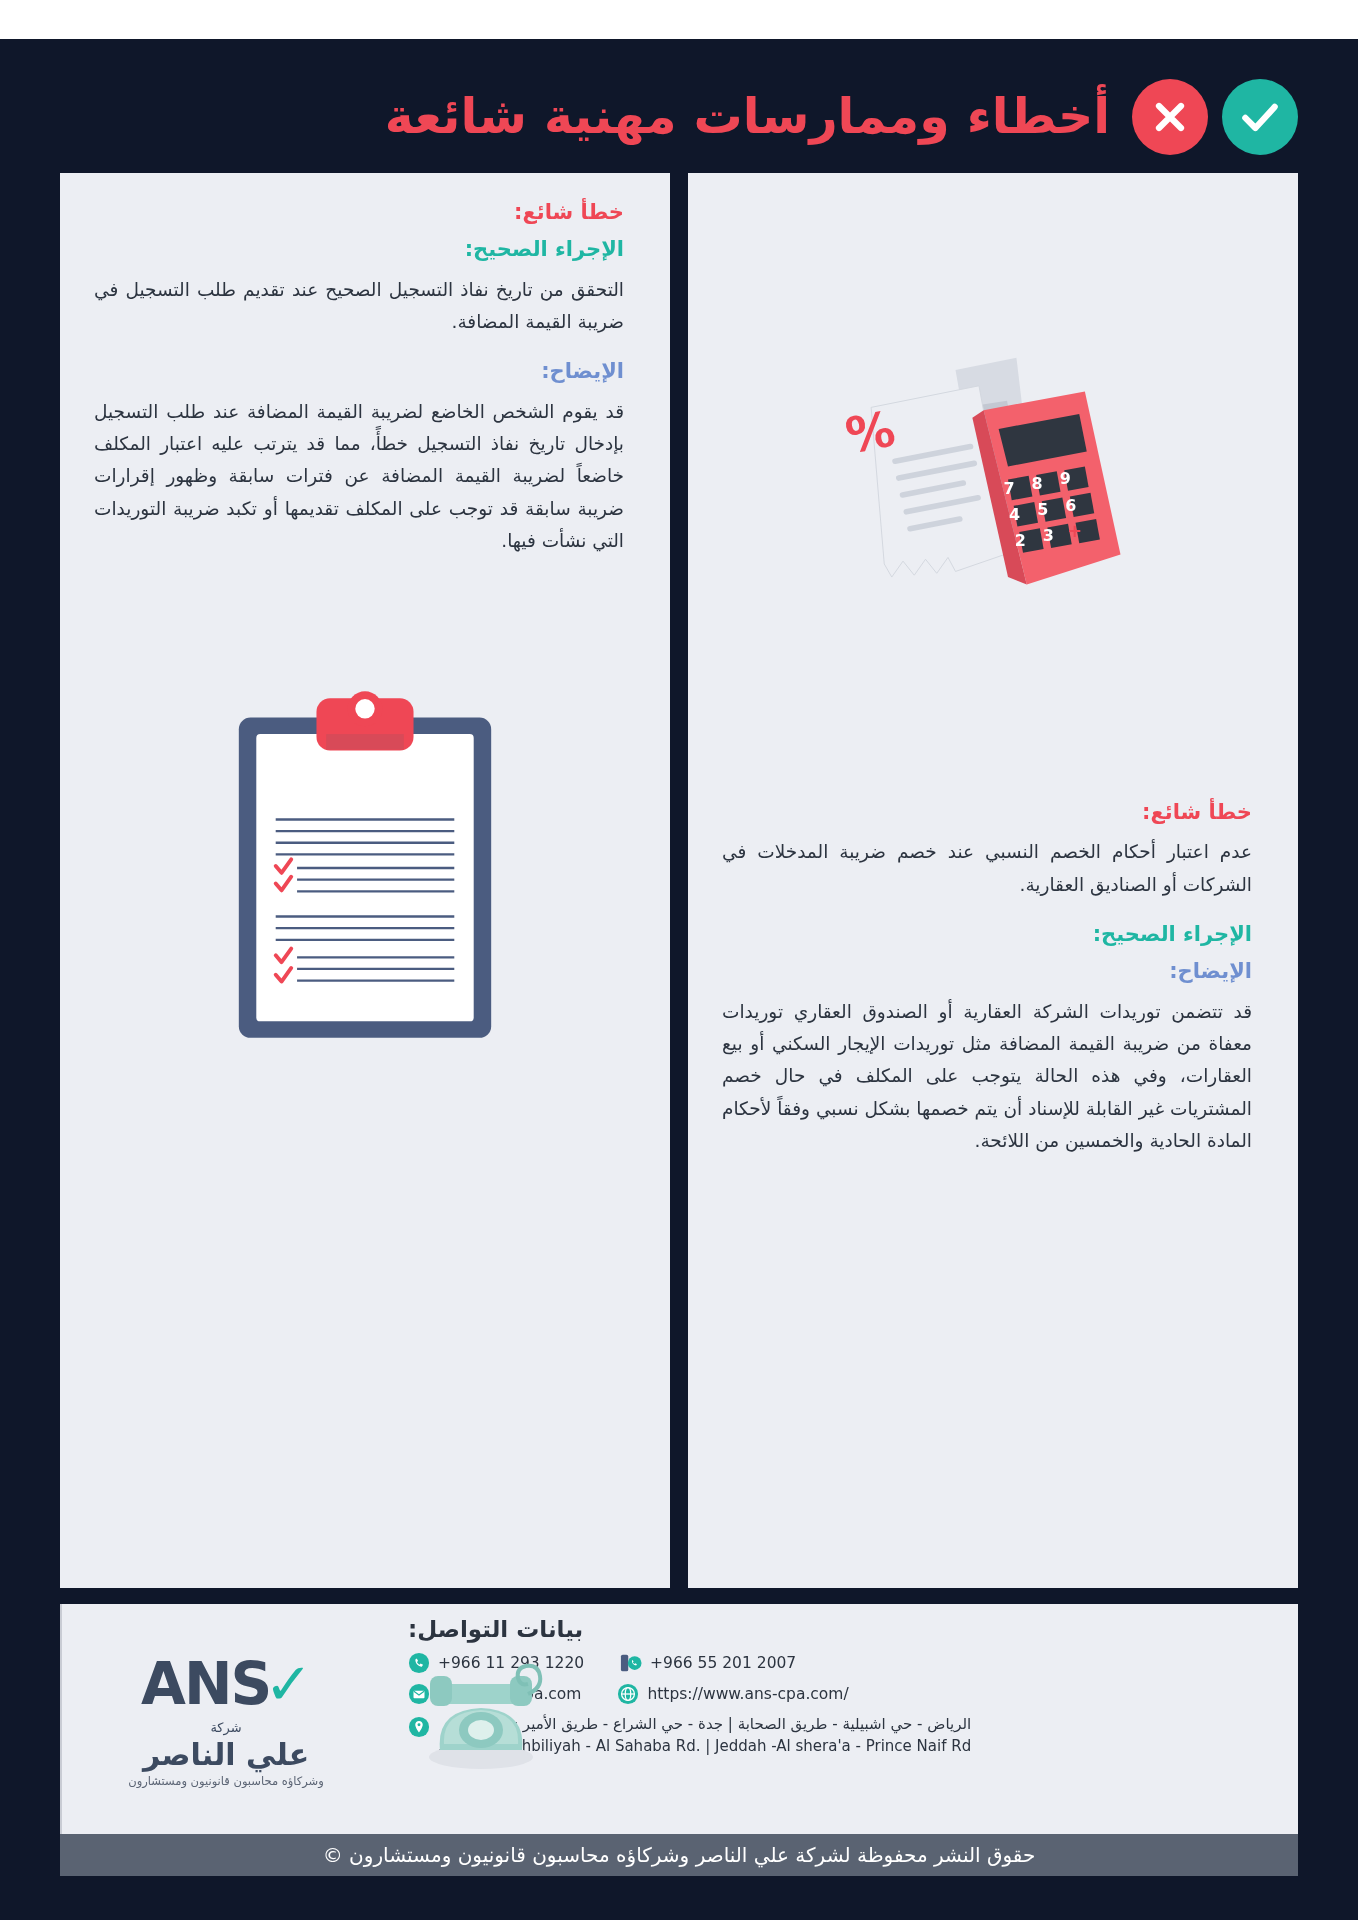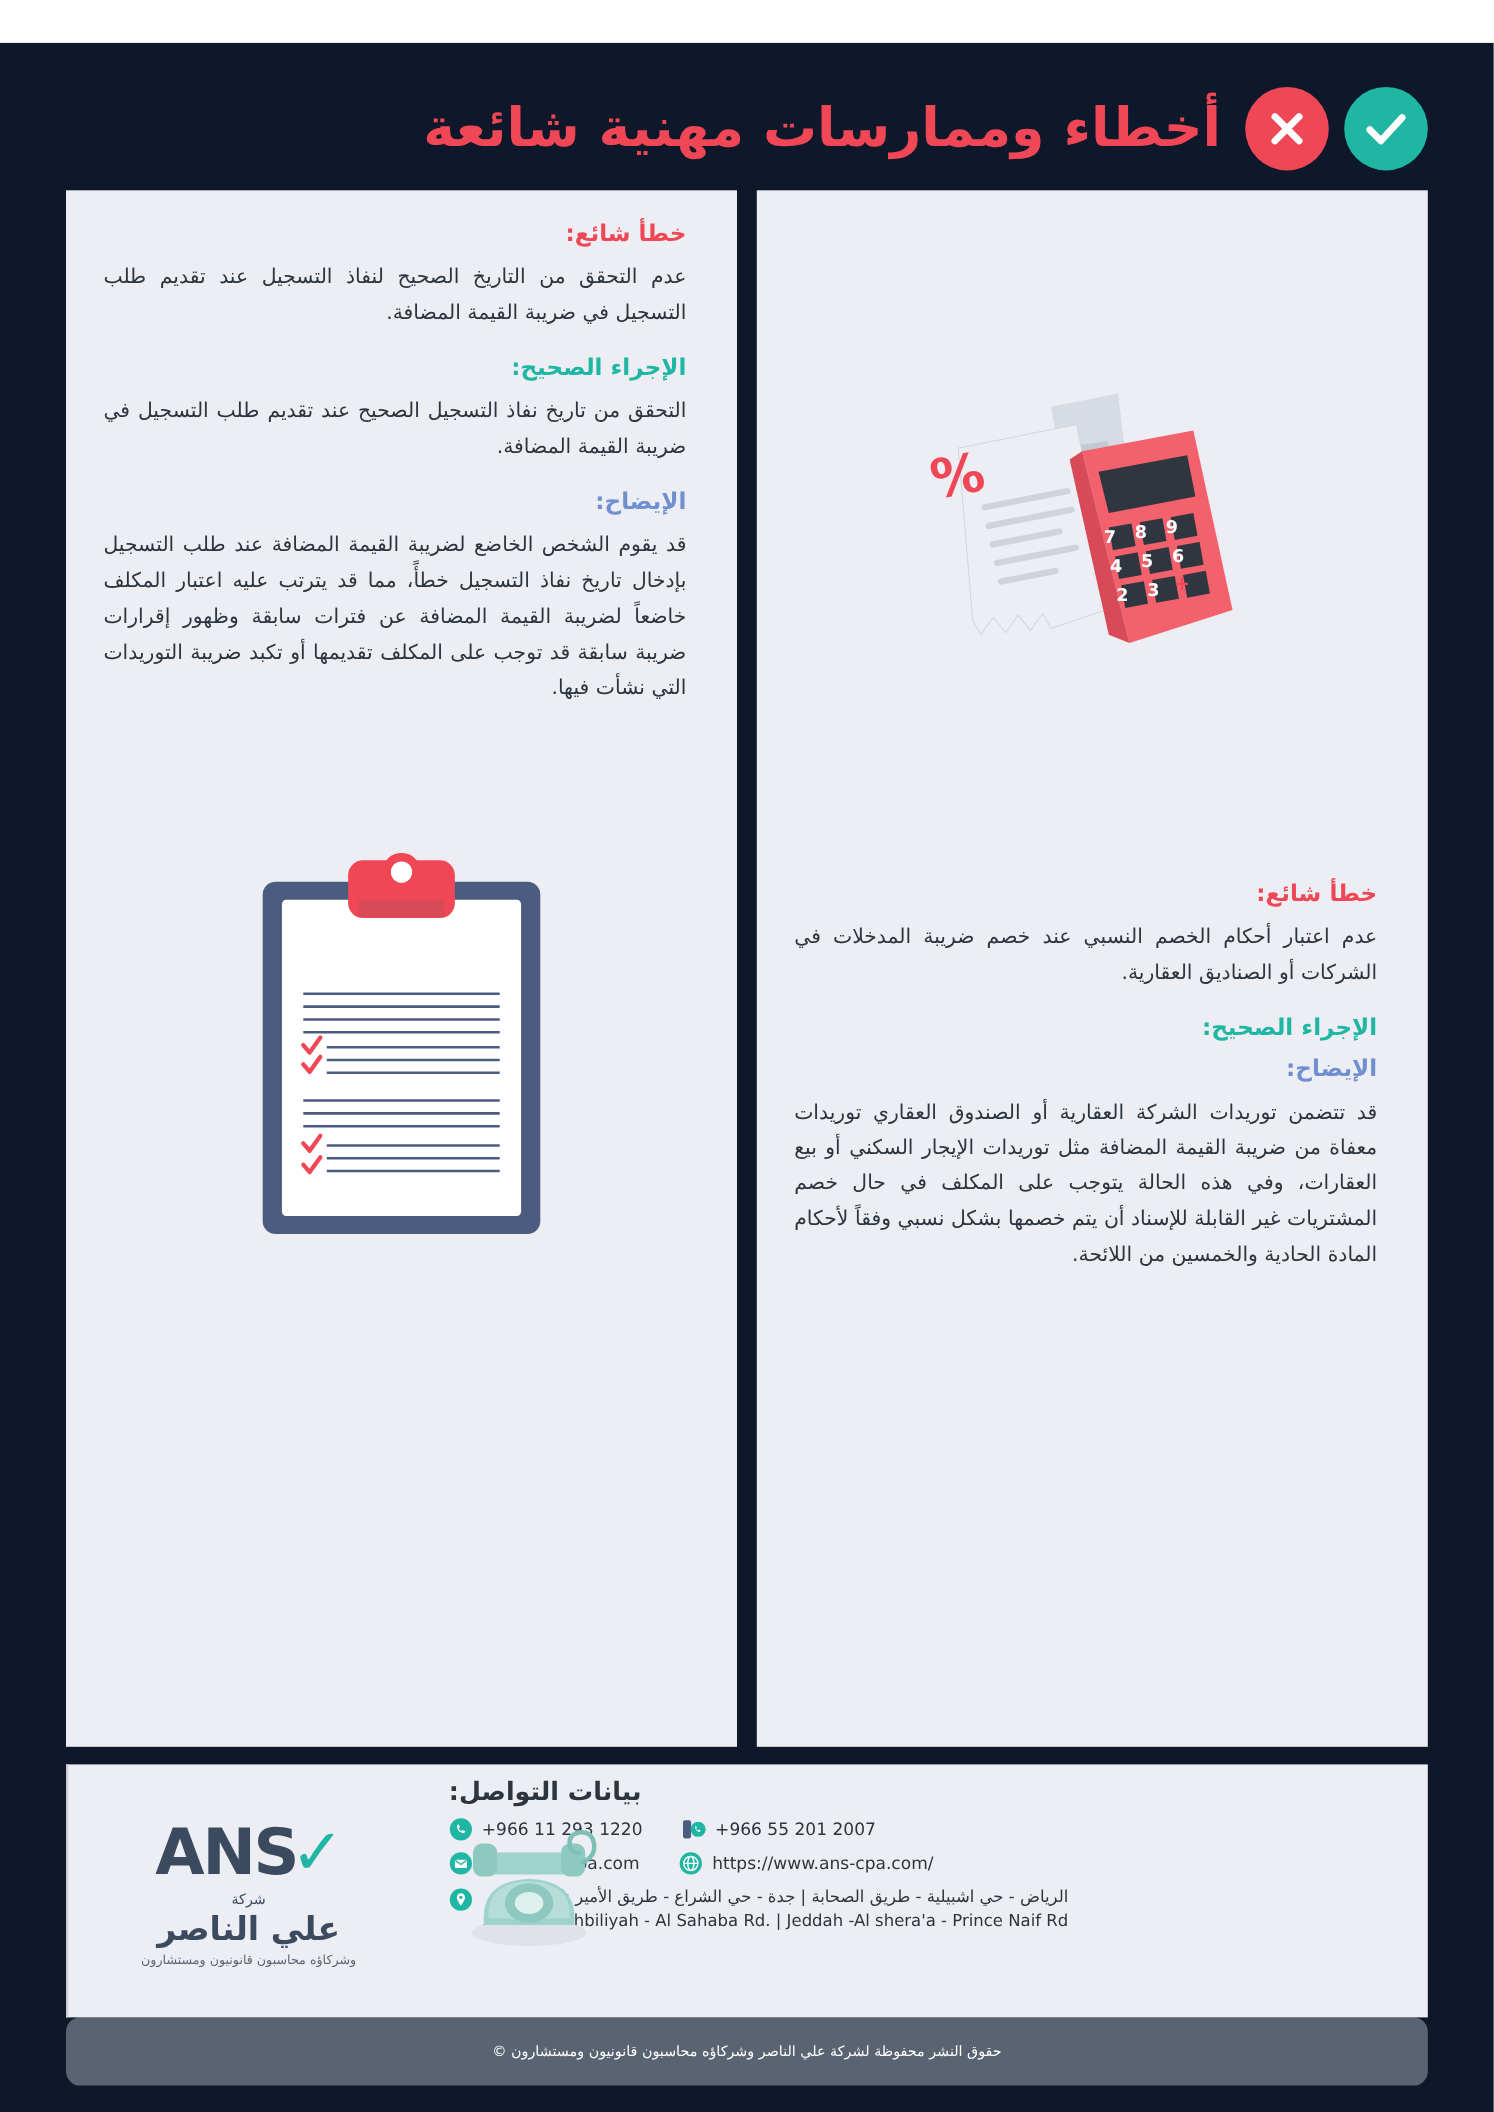--- a/index.html
+++ b/index.html
@@ -149,27 +149,26 @@
 
   .phone-illus {
     position: absolute;
     left: 16px; top: 28px;
     width: 150px; height: 150px;
   }
 
   .copyright {
     margin: 0 60px;
     background: #5a6372;
-    height: 62px;
+    height: 42px;
     display: flex;
     align-items: center;
     justify-content: center;
     color: #ffffff;
-    font-size: 13px;
-    border-radius: 13px;
+    font-size: 20px;
   }
 
   svg { display: block; }
 </style>
 </head>
 <body>
 
 <div class="page">
 
   <div class="header">
@@ -246,21 +245,20 @@
         <div class="txt">عدم اعتبار أحكام الخصم النسبي عند خصم ضريبة المدخلات في الشركات أو الصناديق العقارية.</div>
         <div class="lbl ok">الإجراء الصحيح:</div>
         <div class="lbl note">الإيضاح:</div>
         <div class="txt">قد تتضمن توريدات الشركة العقارية أو الصندوق العقاري توريدات معفاة من ضريبة القيمة المضافة مثل توريدات الإيجار السكني أو بيع العقارات، وفي هذه الحالة يتوجب على المكلف في حال خصم المشتريات غير القابلة للإسناد أن يتم خصمها بشكل نسبي وفقاً لأحكام المادة الحادية والخمسين من اللائحة.</div>
       </div>
     </div>
 
     <div class="col right">
       <div class="block">
         <div class="lbl err">خطأ شائع:</div>
-        <div class="txt">عدم التحقق من التاريخ الصحيح لنفاذ التسجيل عند تقديم طلب التسجيل في ضريبة القيمة المضافة.</div>
         <div class="lbl ok">الإجراء الصحيح:</div>
         <div class="txt">التحقق من تاريخ نفاذ التسجيل الصحيح عند تقديم طلب التسجيل في ضريبة القيمة المضافة.</div>
         <div class="lbl note">الإيضاح:</div>
         <div class="txt">قد يقوم الشخص الخاضع لضريبة القيمة المضافة عند طلب التسجيل بإدخال تاريخ نفاذ التسجيل خطأً، مما قد يترتب عليه اعتبار المكلف خاضعاً لضريبة القيمة المضافة عن فترات سابقة وظهور إقرارات ضريبة سابقة قد توجب على المكلف تقديمها أو تكبد ضريبة التوريدات التي نشأت فيها.</div>
       </div>
 
       <div class="illus illus-clip">
         <svg viewBox="0 0 340 400" width="330" height="390">
 
           <rect x="40" y="45" width="260" height="330" rx="12" fill="#4b5c80"></rect>

